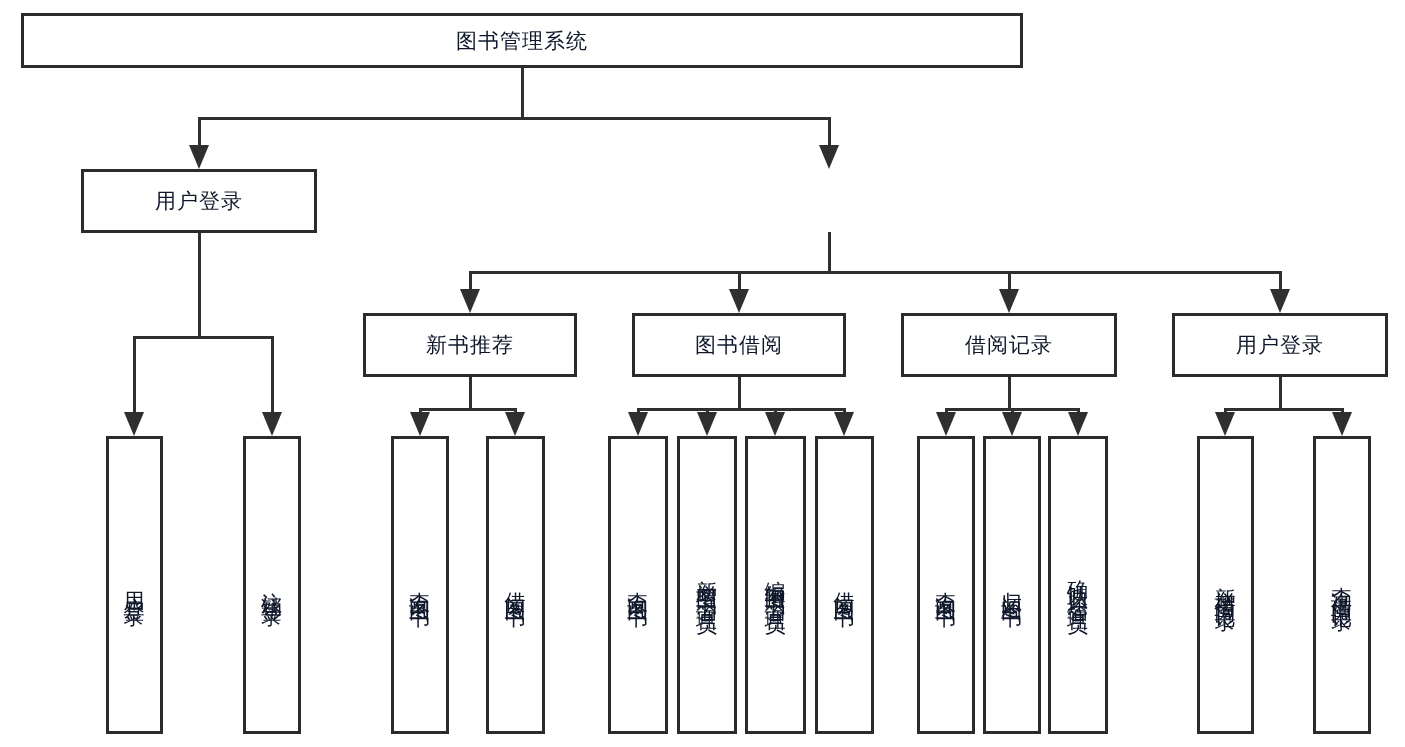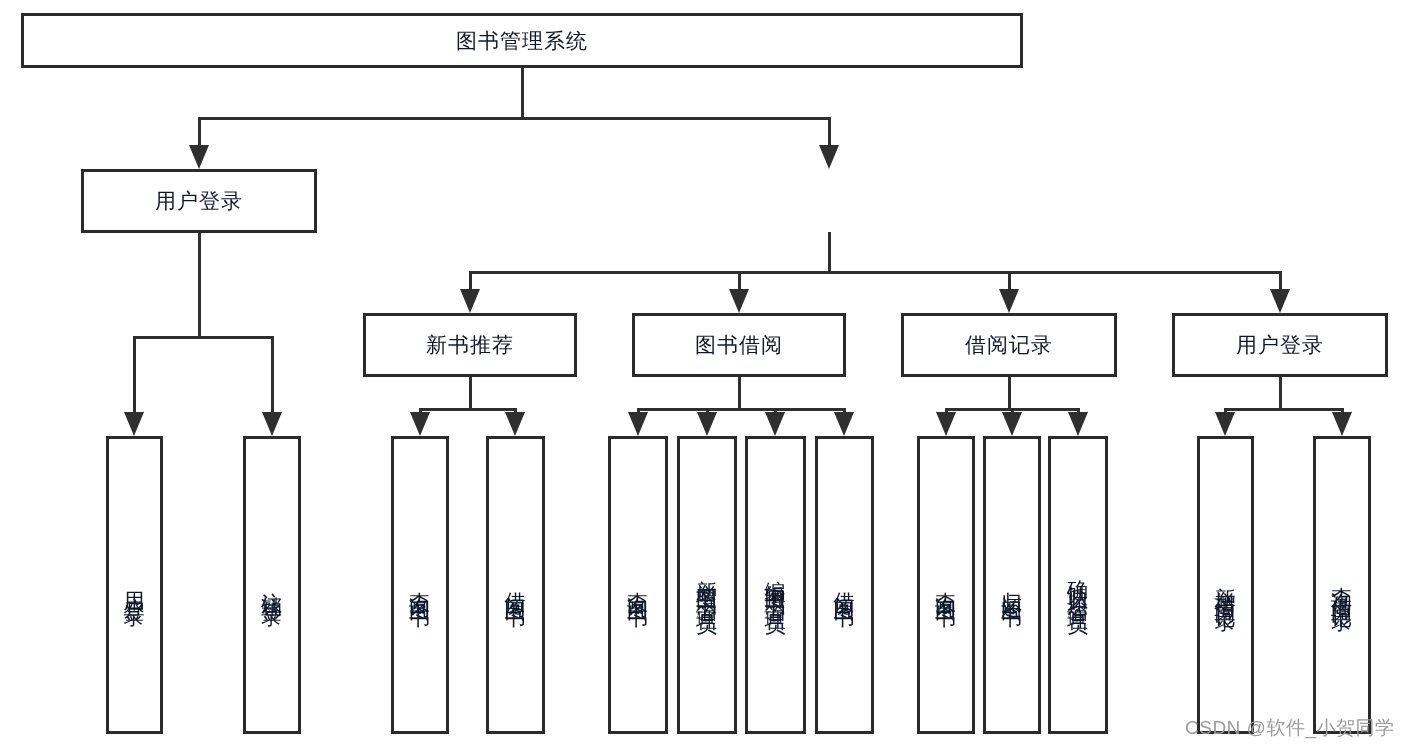--- a/index.html
+++ b/index.html
@@ -76,21 +76,20 @@
   <div class="node vnode" style="left:745px;top:436px;width:61px;height:298px;">编辑图书（管理员）</div>
   <div class="node vnode" style="left:815px;top:436px;width:59px;height:298px;">借阅图书</div>
 
   <div class="node vnode" style="left:917px;top:436px;width:58px;height:298px;">查询图书</div>
   <div class="node vnode" style="left:983px;top:436px;width:58px;height:298px;">归还图书</div>
   <div class="node vnode" style="left:1048px;top:436px;width:60px;height:298px;">确认归还（管理员）</div>
 
   <div class="node vnode" style="left:1197px;top:436px;width:57px;height:298px;">新增借阅记录</div>
   <div class="node vnode" style="left:1313px;top:436px;width:58px;height:298px;">查询借阅记录</div>
 
-  <div class="watermark" style="color: rgb(155, 155, 155);">CSDN @软件_小贺同学</div>
 <div class="vline" style="left: 521px; top: 68px; height: 50px; background: rgb(47, 47, 47);"></div>
     <div class="vline" style="left: 198px; top: 233px; height: 105px; background: rgb(47, 47, 47);"></div>
     <div class="vline" style="left: 828px; top: 232px; height: 41px; background: rgb(47, 47, 47);"></div>
     <div class="vline" style="left: 469px; top: 377px; height: 33px; background: rgb(47, 47, 47);"></div>
     <div class="vline" style="left: 738px; top: 377px; height: 33px; background: rgb(47, 47, 47);"></div>
     <div class="vline" style="left: 1008px; top: 377px; height: 33px; background: rgb(47, 47, 47);"></div>
     <div class="vline" style="left: 1279px; top: 376px; height: 34px; background: rgb(47, 47, 47);"></div>
     <div class="hline" style="left: 198px; top: 117px; width: 633px; background: rgb(47, 47, 47);"></div>
     <div class="hline" style="left: 133px; top: 336px; width: 141px; background: rgb(47, 47, 47);"></div>
     <div class="hline" style="left: 469px; top: 271px; width: 812px; background: rgb(47, 47, 47);"></div>

